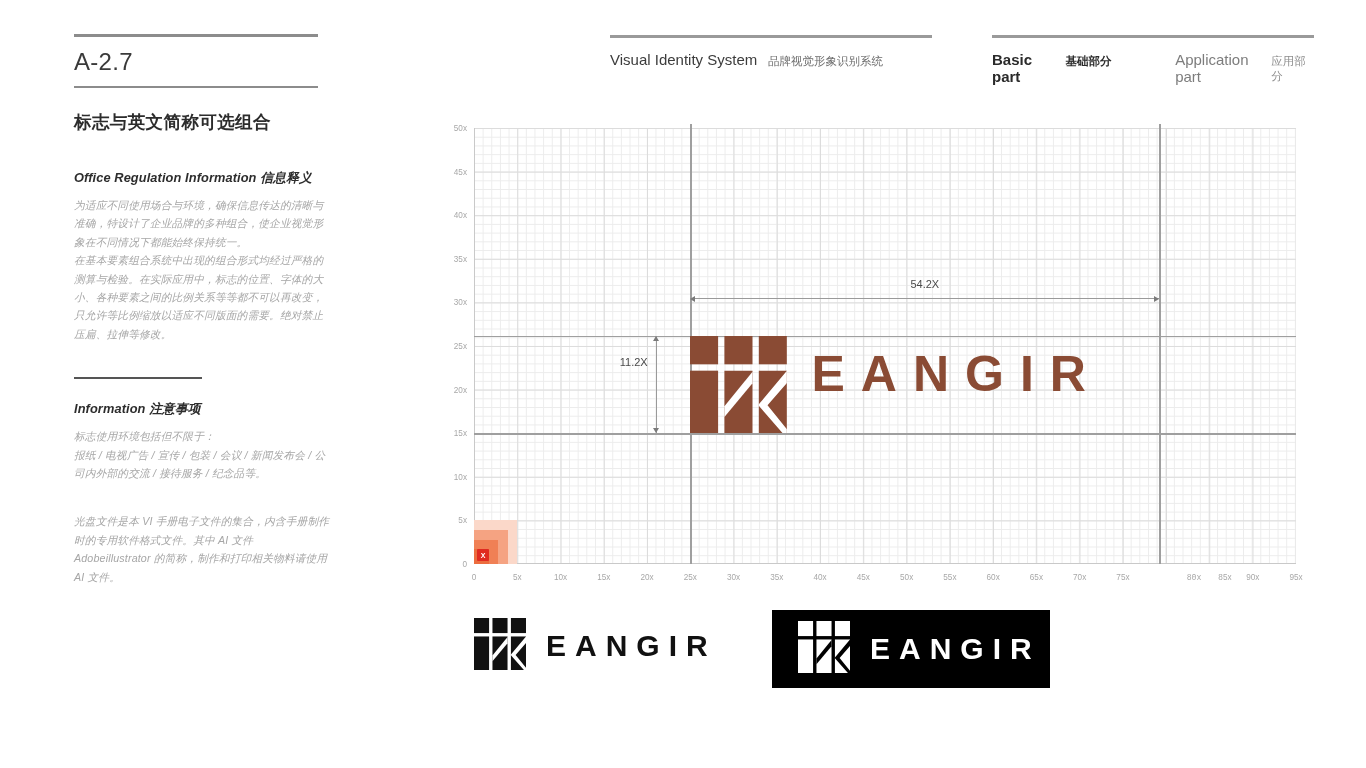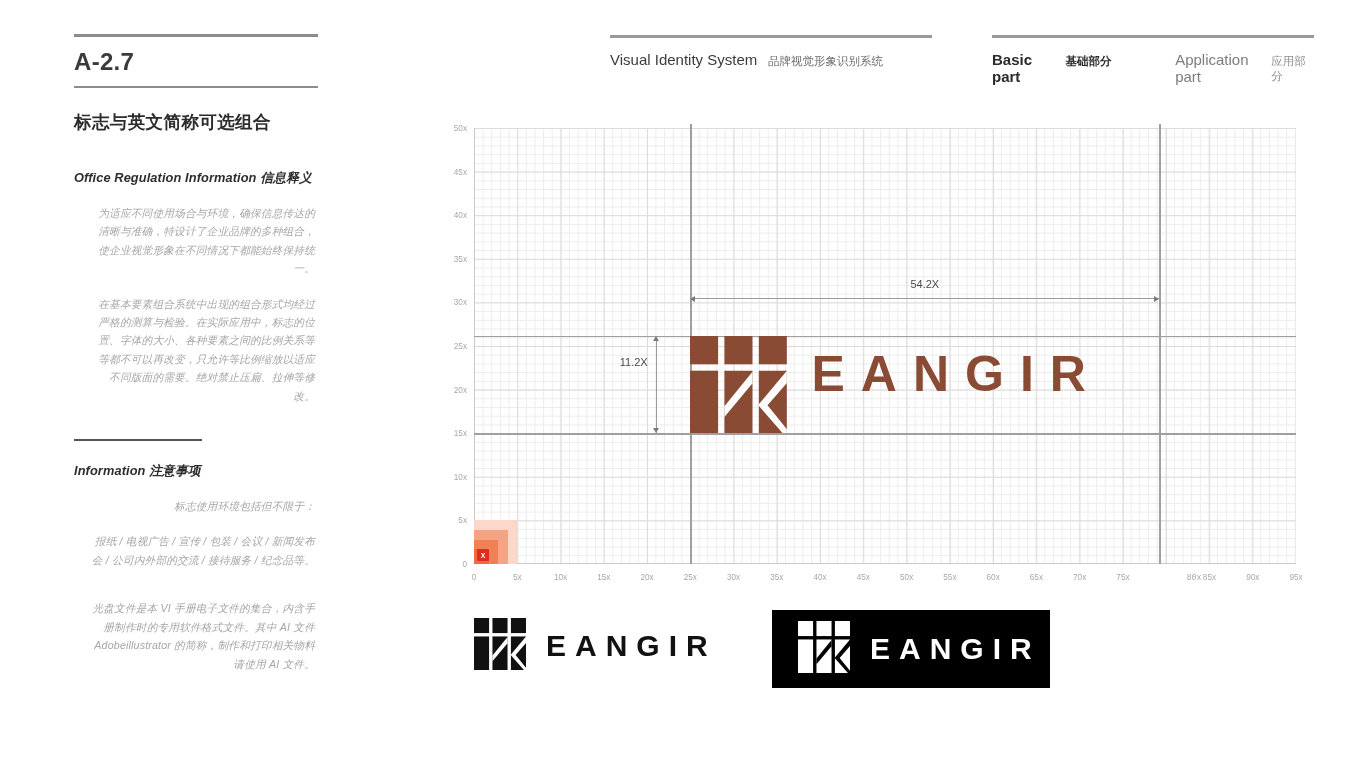--- a/index.html
+++ b/index.html
@@ -22,39 +22,39 @@
     left: 74px; top: 34px;
     width: 260px;
   }
   .rule-thick {
     height: 3px; background: #8c8c8c; width: 244px;
   }
   .rule-thin {
     height: 2px; background: #8c8c8c; width: 244px;
   }
   #page-code {
-    font-size: 24px; font-weight: 700; color: #3a3a3a;
+    font-size: 24px; font-weight: 400; color: #3a3a3a;
     letter-spacing: 0.3px;
     margin: 13px 0 12px 0;
     line-height: 1;
   }
   #section-title {
     font-size: 17.5px; font-weight: 700; color: #2c2c2c;
     margin-top: 22px; letter-spacing: 0.4px;
   }
   .block { margin-top: 36px; width: 258px; font-style: italic; }
   .block-heading {
     font-size: 12.8px; font-weight: 700; color: #2d2d2d;
     margin-bottom: 9px; letter-spacing: 0.1px;
   }
   .block-body {
     font-size: 10.7px; color: #a6a6a6; line-height: 1.72;
     letter-spacing: 0.15px;
   }
-  .block-body p { margin: 17px; text-align: right; }
+  .block-body p { margin: 0; }
   .divider {
     width: 128px; height: 2px; background: #555;
     margin: 34px 0 0 0;
   }
 
   
   .hdr-group { position: absolute; }
   .hdr-rule { height: 2.5px; background: #9a9a9a; }
   .hdr-row { display: flex; align-items: baseline; margin-top: 13px; }
   .hdr-en { font-size: 15px; color: #3c3c3c; }
@@ -265,21 +265,21 @@
         <div class="xtick" style="left: 302.842px;">35x</div>
         <div class="xtick" style="left: 346.105px;">40x</div>
         <div class="xtick" style="left: 389.368px;">45x</div>
         <div class="xtick" style="left: 432.632px;">50x</div>
         <div class="xtick" style="left: 475.895px;">55x</div>
         <div class="xtick" style="left: 519.158px;">60x</div>
         <div class="xtick" style="left: 562.421px;">65x</div>
         <div class="xtick" style="left: 605.684px;">70x</div>
         <div class="xtick" style="left: 648.947px;">75x</div>
         <div class="xtick" style="left: 720px; font-family: Liberation Mono, monospace;">80x</div>
-        <div class="xtick" style="left: 735.474px;">85x</div>
+        <div class="xtick" style="left: 735.474px; padding-left: 31px;">85x</div>
         <div class="xtick" style="left: 778.737px;">90x</div>
         <div class="xtick" style="left: 822px;">95x</div>
       </div>
     <div id="guides">
         <div class="guide-v" style="left: 216.316px;"></div>
         <div class="guide-v" style="left: 685.288px;"></div>
         <div class="guide-h" style="top: 207.536px;"></div>
         <div class="guide-h" style="top: 305.2px;"></div>
       </div>
 

